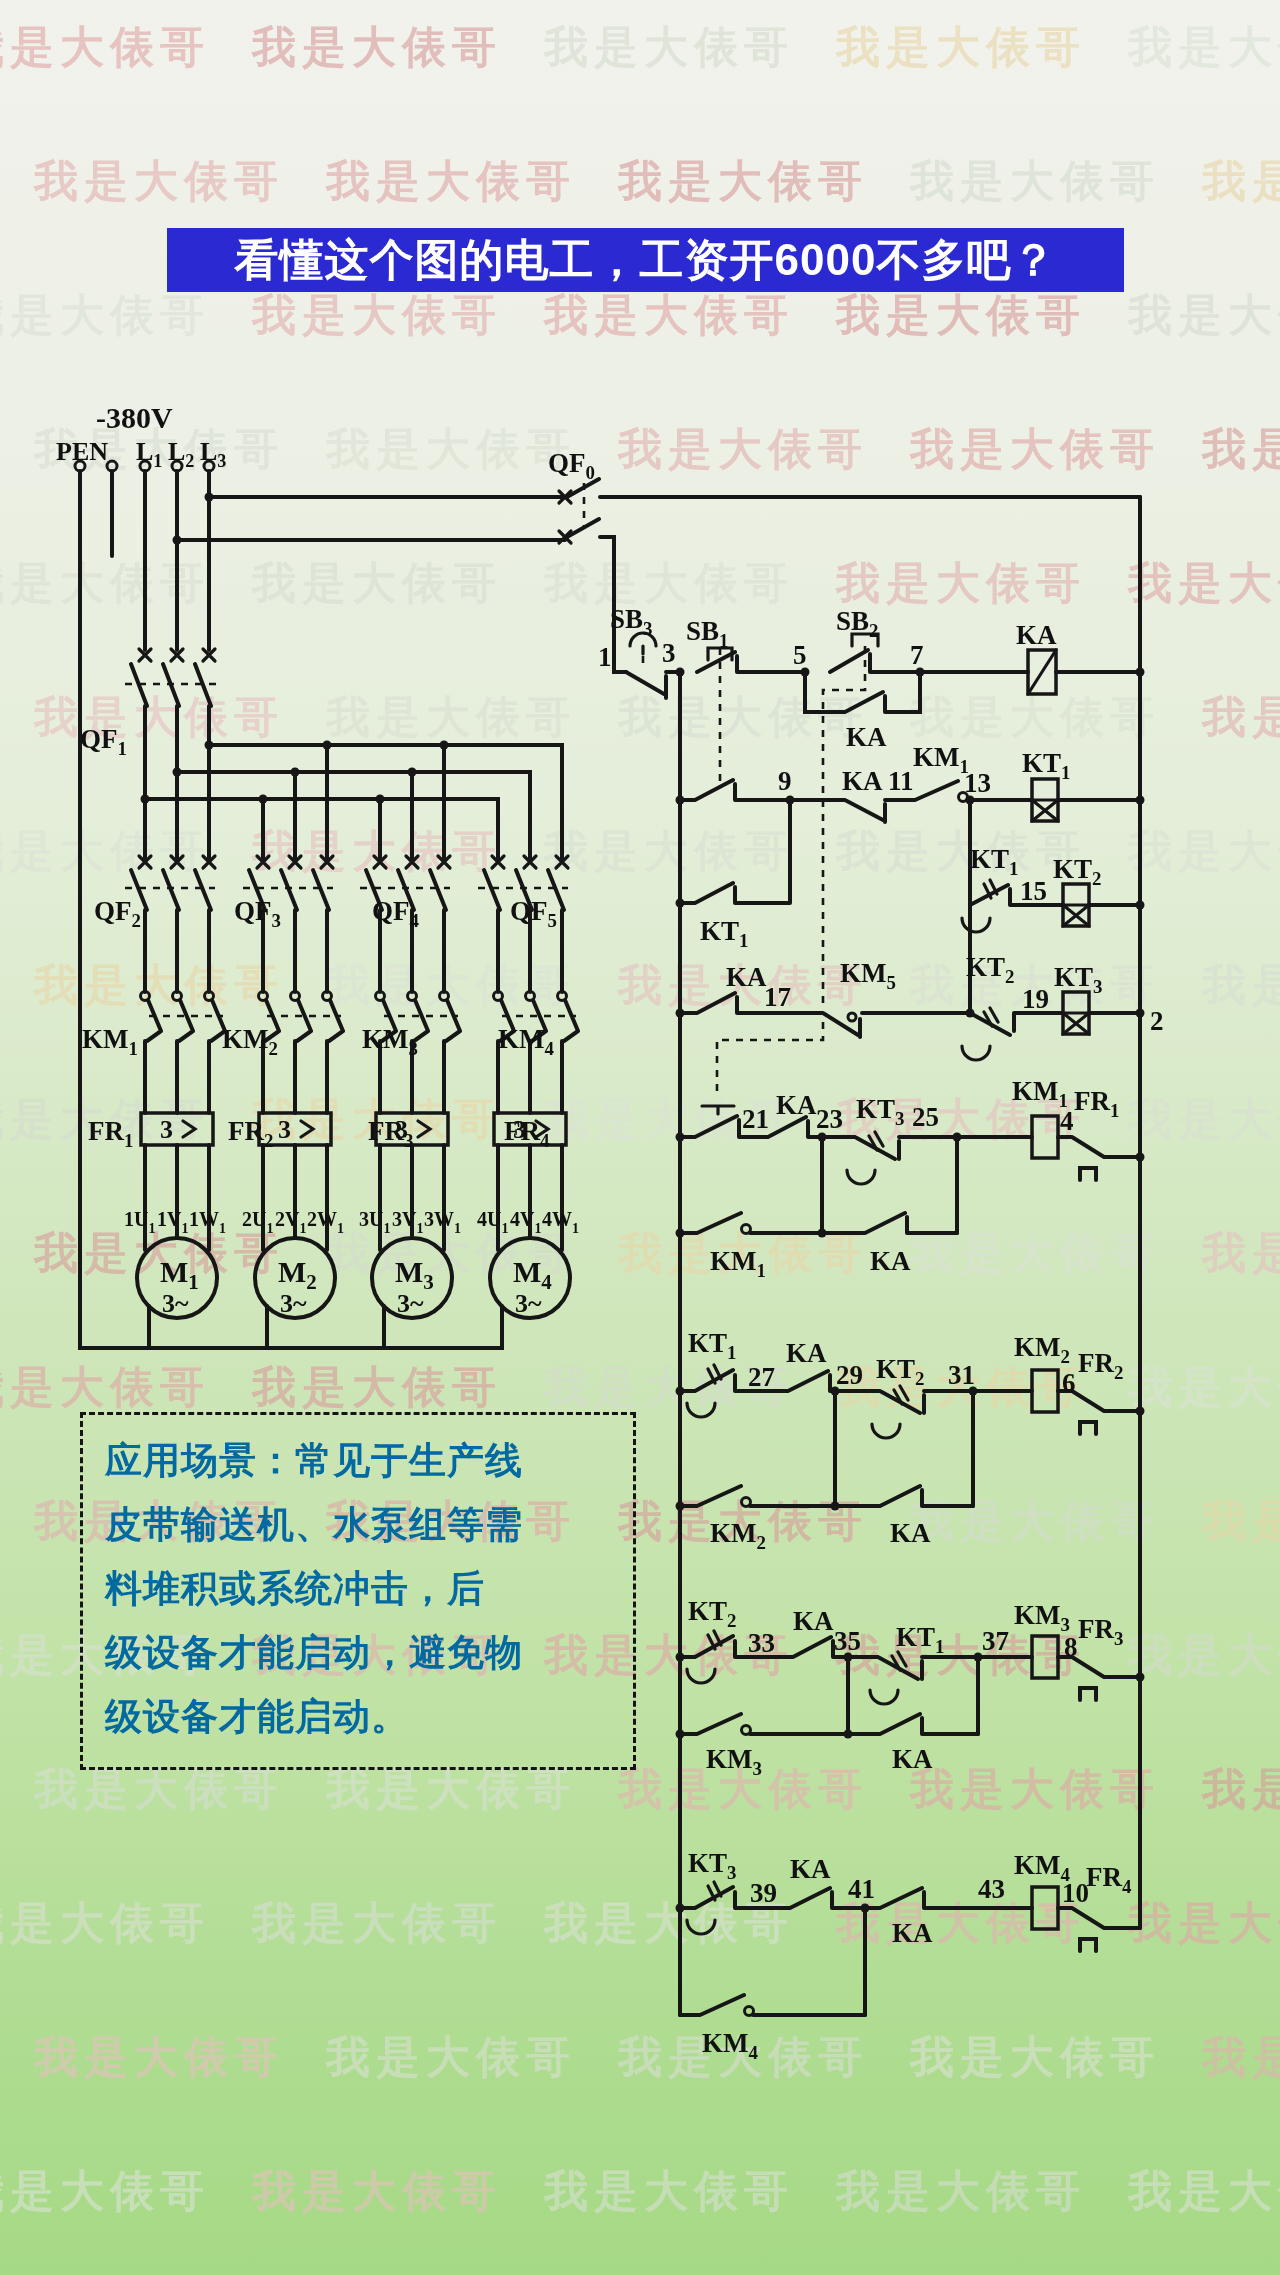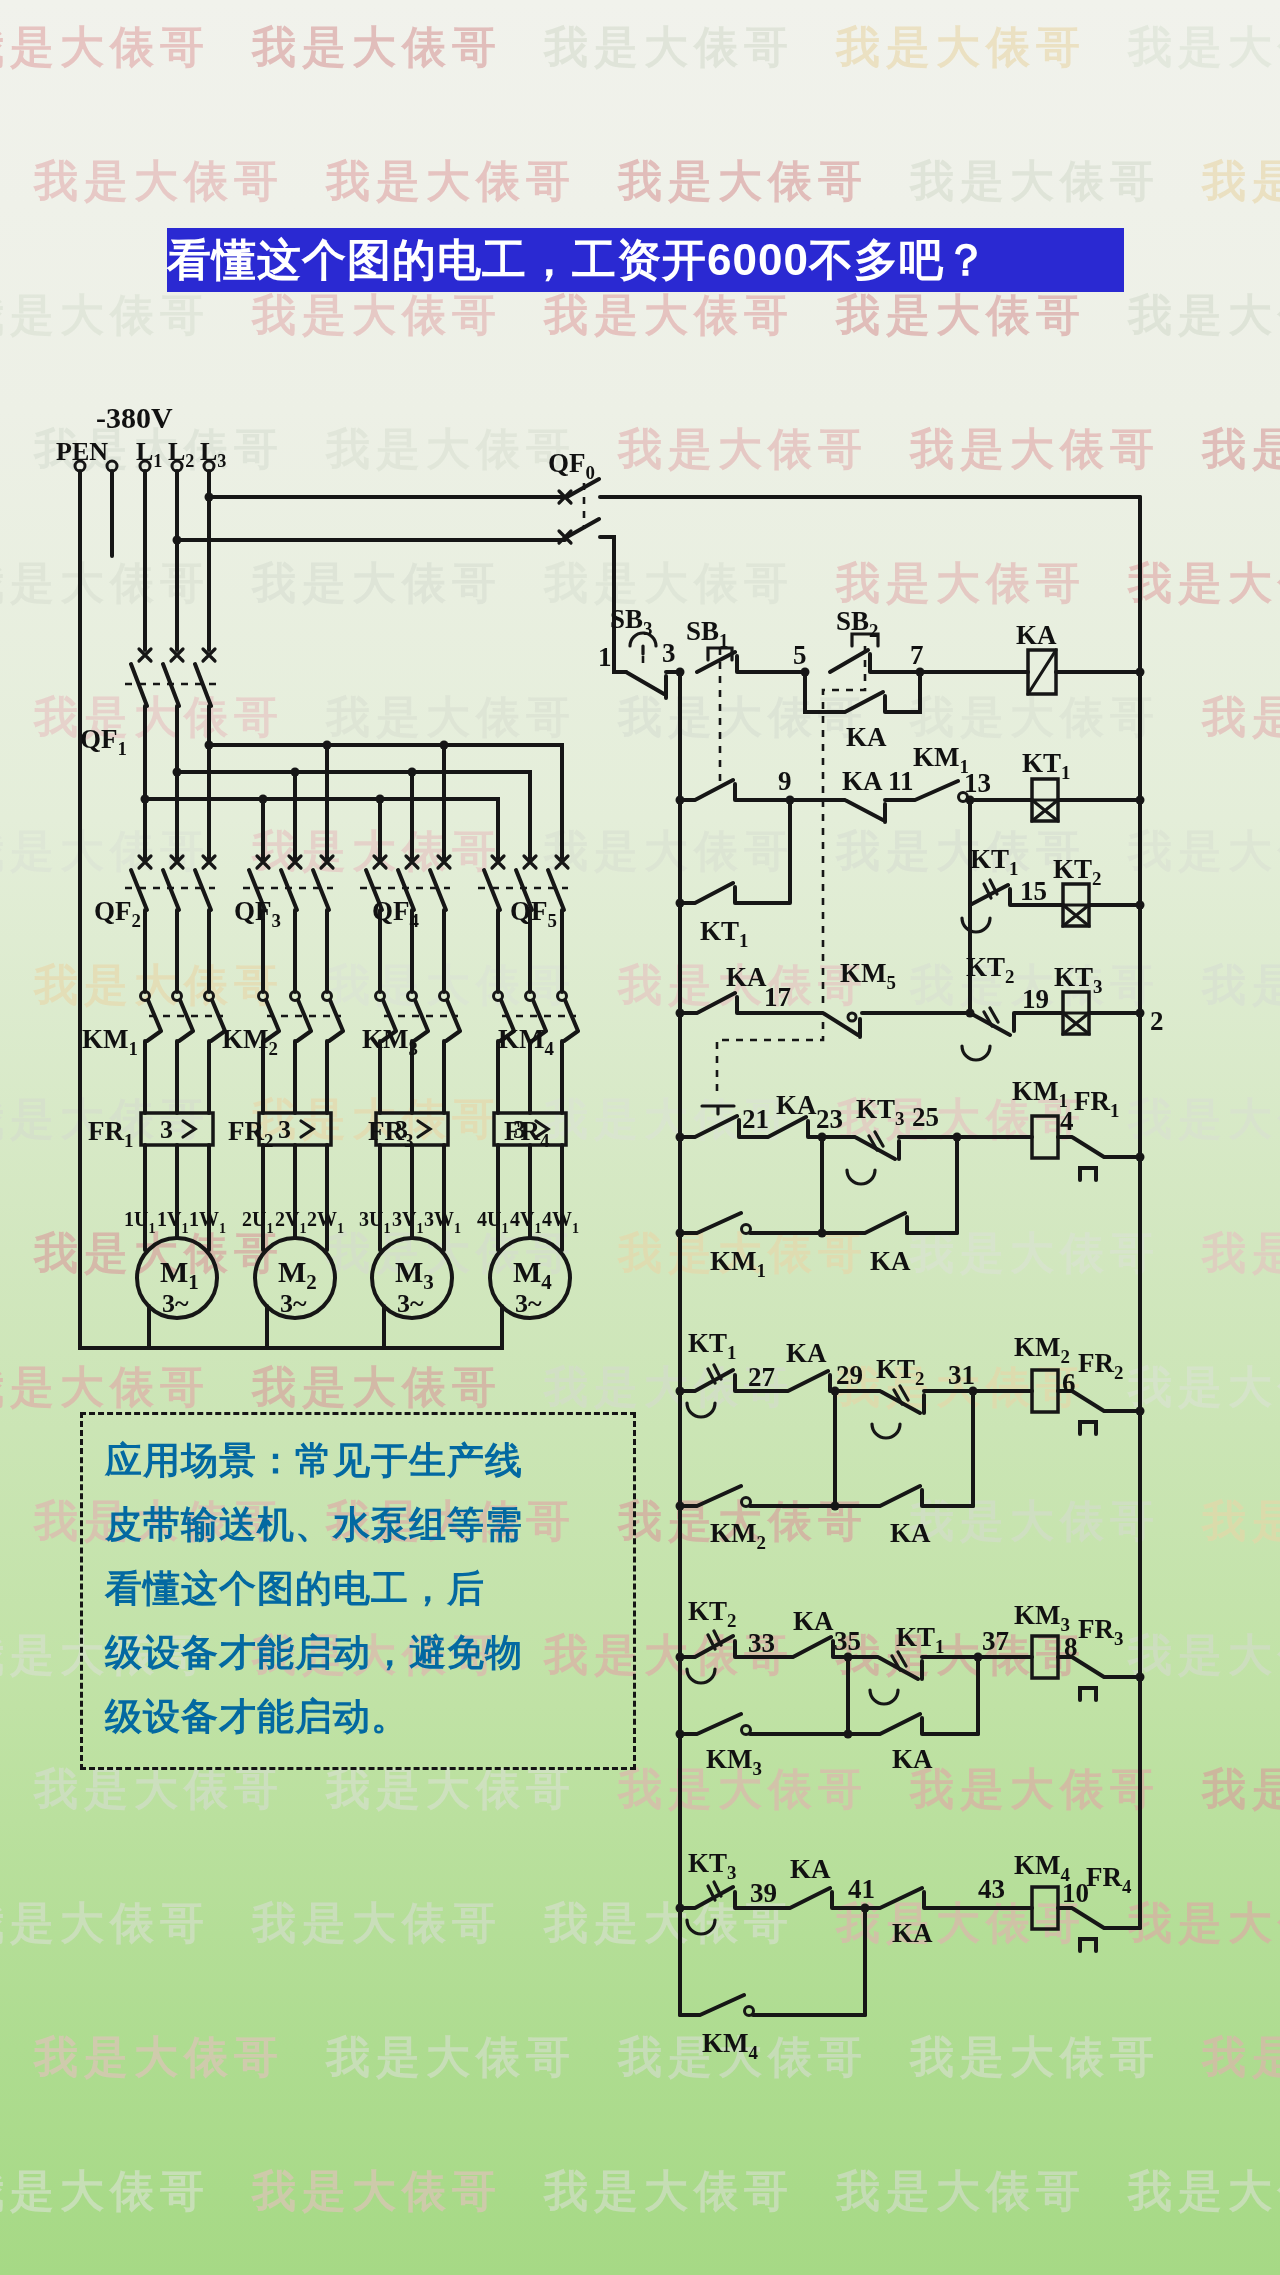--- a/index.html
+++ b/index.html
@@ -6,21 +6,21 @@
   body{
     width:1280px;height:2275px;position:relative;overflow:hidden;
     font-family:"Liberation Sans",sans-serif;
     background:linear-gradient(180deg,#f1f2ec 0%,#edf0e6 18%,#e4eed9 36%,#d2e7bf 55%,#c0e2a5 75%,#aedc90 90%,#a6d985 100%);
   }
   .wm-layer{position:absolute;inset:0;overflow:hidden;}
   .wm{position:absolute;font-size:44px;font-weight:700;letter-spacing:6px;opacity:.6;white-space:nowrap;}
   .title-banner{
     position:absolute;left:167px;top:228px;width:957px;height:64px;
     background:#2a29d2;color:#ffffff;font-size:44px;font-weight:700;
-    line-height:64px;text-align:left;letter-spacing:1px;
+    line-height:64px;text-align:center;letter-spacing:1px;
     font-family:"Liberation Sans",sans-serif;
   }
   .info-box{
     position:absolute;left:80px;top:1412px;width:556px;
     border:3px dashed #151515;padding:14px 10px 18px 22px;box-sizing:border-box;
     color:#0369a1;background:transparent;
   }
   .info-line{font-size:37px;font-weight:700;line-height:64px;letter-spacing:1px;white-space:nowrap;}
   svg{position:absolute;left:0;top:0;}
   .w{stroke:#161616;stroke-width:4;fill:none;stroke-linecap:round;}
@@ -450,16 +450,16 @@
       <text class="lbl" x="1086" y="1886" font-size="27">FR<tspan dy="7" font-size="18.9">4</tspan></text>
       <text class="lbl" x="702" y="2052" font-size="27">KM<tspan dy="7" font-size="18.9">4</tspan></text>
     </g>
 </svg>
 
 <div class="title-banner">看懂这个图的电工，工资开6000不多吧？</div>
 
 <div class="info-box">
     <div class="info-line">应用场景：常见于生产线</div>
     <div class="info-line">皮带输送机、水泵组等需</div>
-    <div class="info-line">看懂这个图的电工，后</div>
+    <div class="info-line">料堆积或系统冲击，后</div>
     <div class="info-line">级设备才能启动，避免物</div>
     <div class="info-line">级设备才能启动。</div>
   </div>
 
 </body></html>

